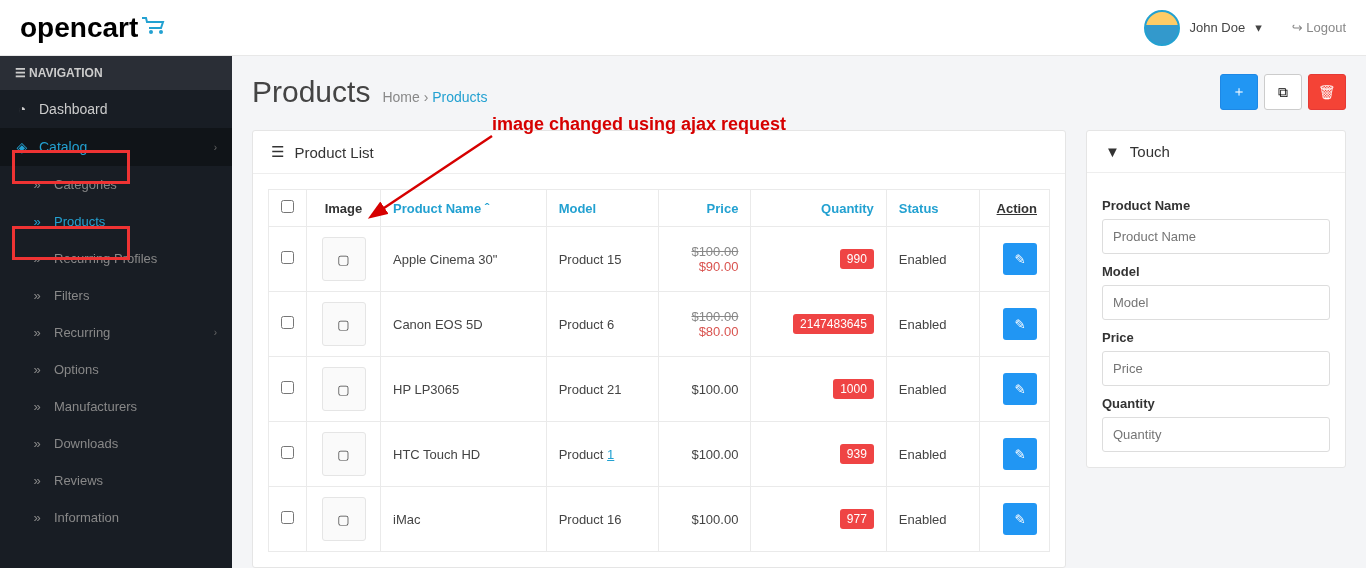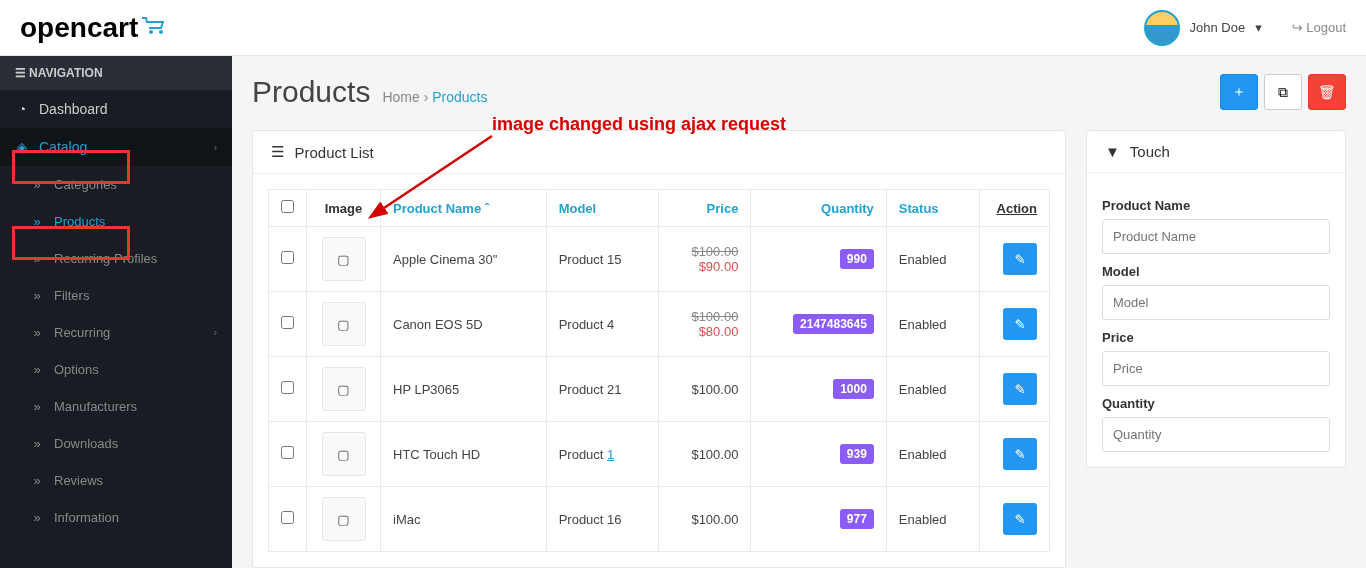--- a/index.html
+++ b/index.html
@@ -42,21 +42,21 @@
 th { color: #333; font-weight: 700; background: #fff; margin-left: 33px; }
 th a { color: #23a1d1; text-decoration: none; }
 .col-check { width: 36px; text-align: center; }
 .col-img { width: 74px; text-align: center; }
 .col-price { text-align: right; }
 .col-qty { text-align: right; }
 .col-action { text-align: right; width: 70px; text-decoration: underline; }
 .thumb { width: 44px; height: 44px; border: 1px solid #e5e5e5; background: #fafafa; display: inline-flex; align-items: center; justify-content: center; border-radius: 3px; }
 .price-old { text-decoration: line-through; color: #888; display: block; }
 .price-new { color: #d9534f; display: block; }
-.badge { display: inline-block; background: #8b5cf6; color: #fff; padding: 3px 7px; border-radius: 3px; font-size: 12px; font-weight: 700; }
+.badge { display: inline-block; background: #ef4444; color: #fff; padding: 3px 7px; border-radius: 3px; font-size: 12px; font-weight: 400; }
 .btn-edit { background: #2196f3; color: #fff; width: 34px; height: 32px; border: none; border-radius: 3px; cursor: pointer; display: inline-flex; align-items: center; justify-content: center; }
 .filter-col { width: 260px; }
 .filter-label { font-size: 13px; color: #333; font-weight: 700; margin: 10px 0 6px; }
 .filter-input { width: 100%; padding: 9px 10px; border: 1px solid #ddd; border-radius: 3px; font-size: 13px; color: #555; }
 .annotation { position: absolute; color: #d60000; font-weight: 700; font-size: 18px; pointer-events: none; }
 .arrow-svg { position: absolute; pointer-events: none; }
 .content-wrap { position: relative; }
 .hamburger { display: inline-block; width: 14px; }
 .hamburger::before { content: "☰"; } 
 .sidebar .iconbox { width: 14px; display: inline-block; text-align: center; }
@@ -207,21 +207,21 @@
                     <td class="col-qty"><span class="badge">990</span></td>
                     <td><span>Enabled</span></td>
                     <td class="col-action"><button class="btn-edit">
                         <span>✎</span>
                       </button></td>
                   </tr>
                   <tr>
                     <td class="col-check"><input type="checkbox" style=""></td>
                     <td class="col-img"><span class="thumb">▢</span></td>
                     <td><span>Canon EOS 5D</span></td>
-                    <td><span>Product 4</span></td>
+                    <td><span>Product 6</span></td>
                     <td class="col-price">
                       <span class="price-old">$100.00</span>
                       <span class="price-new">$80.00</span>
                     </td>
                     <td class="col-qty"><span class="badge">2147483645</span></td>
                     <td><span>Enabled</span></td>
                     <td class="col-action"><button class="btn-edit">
                         <span>✎</span>
                       </button></td>
                   </tr>

